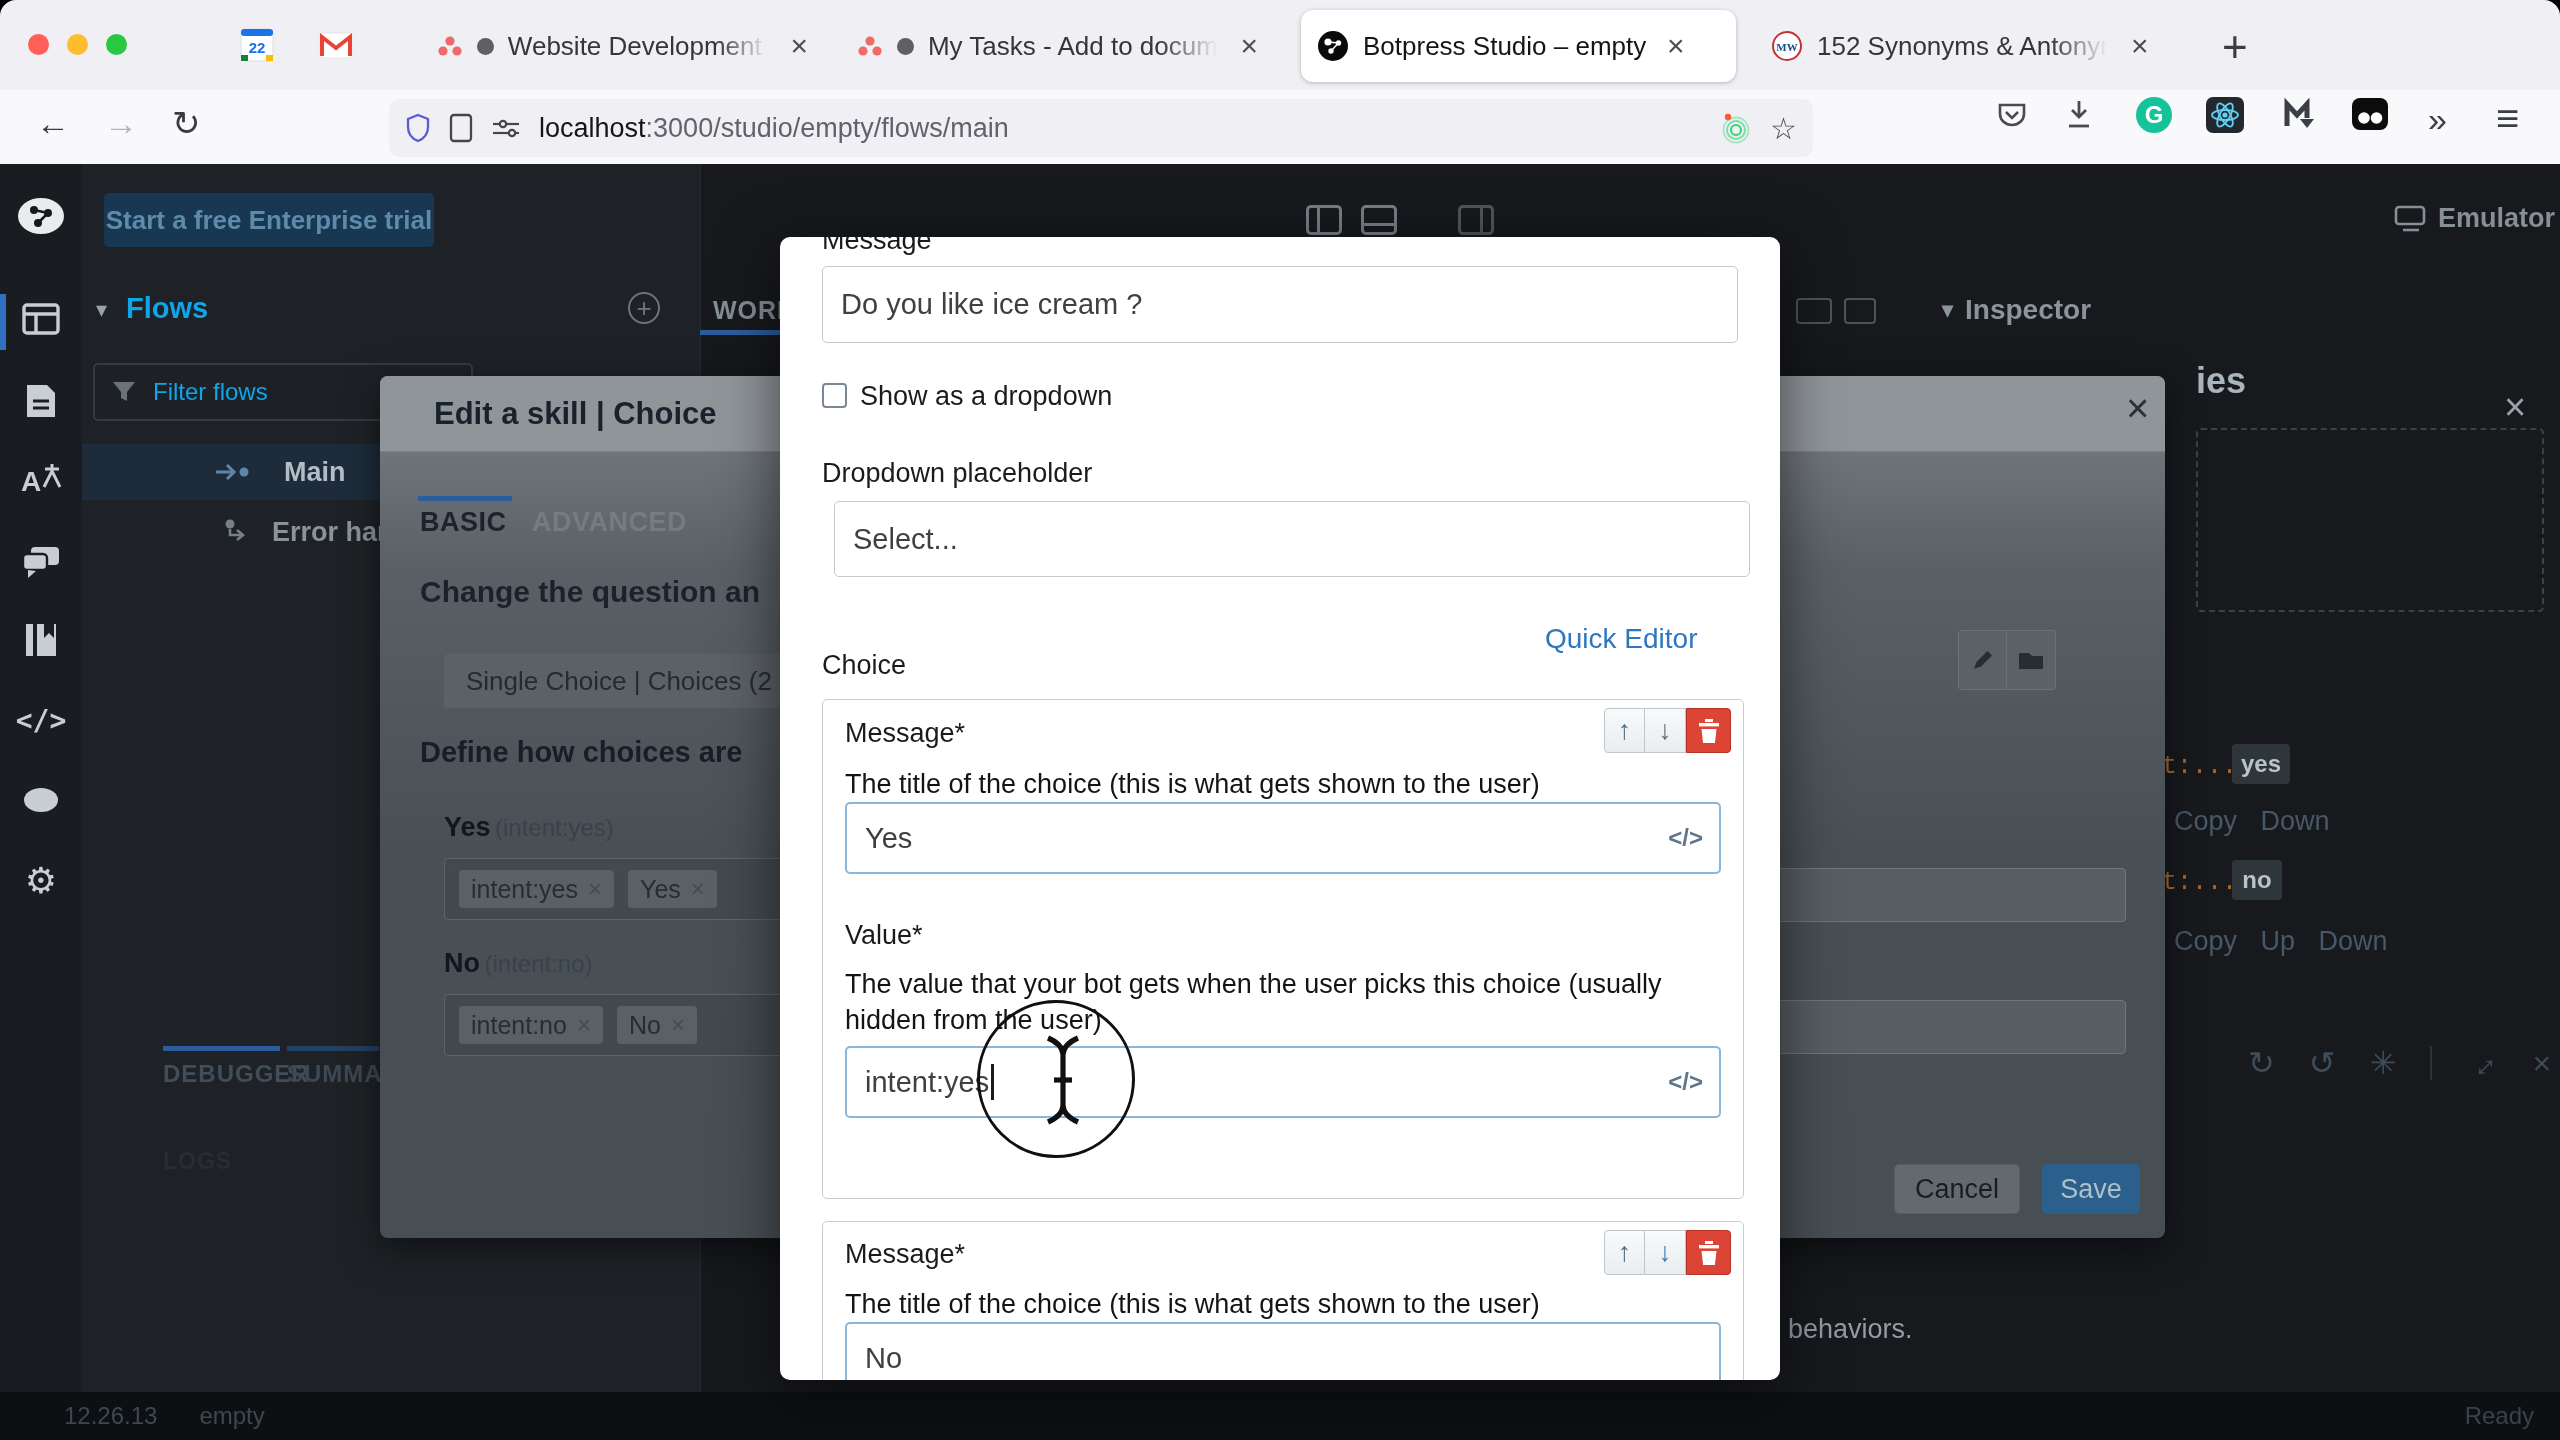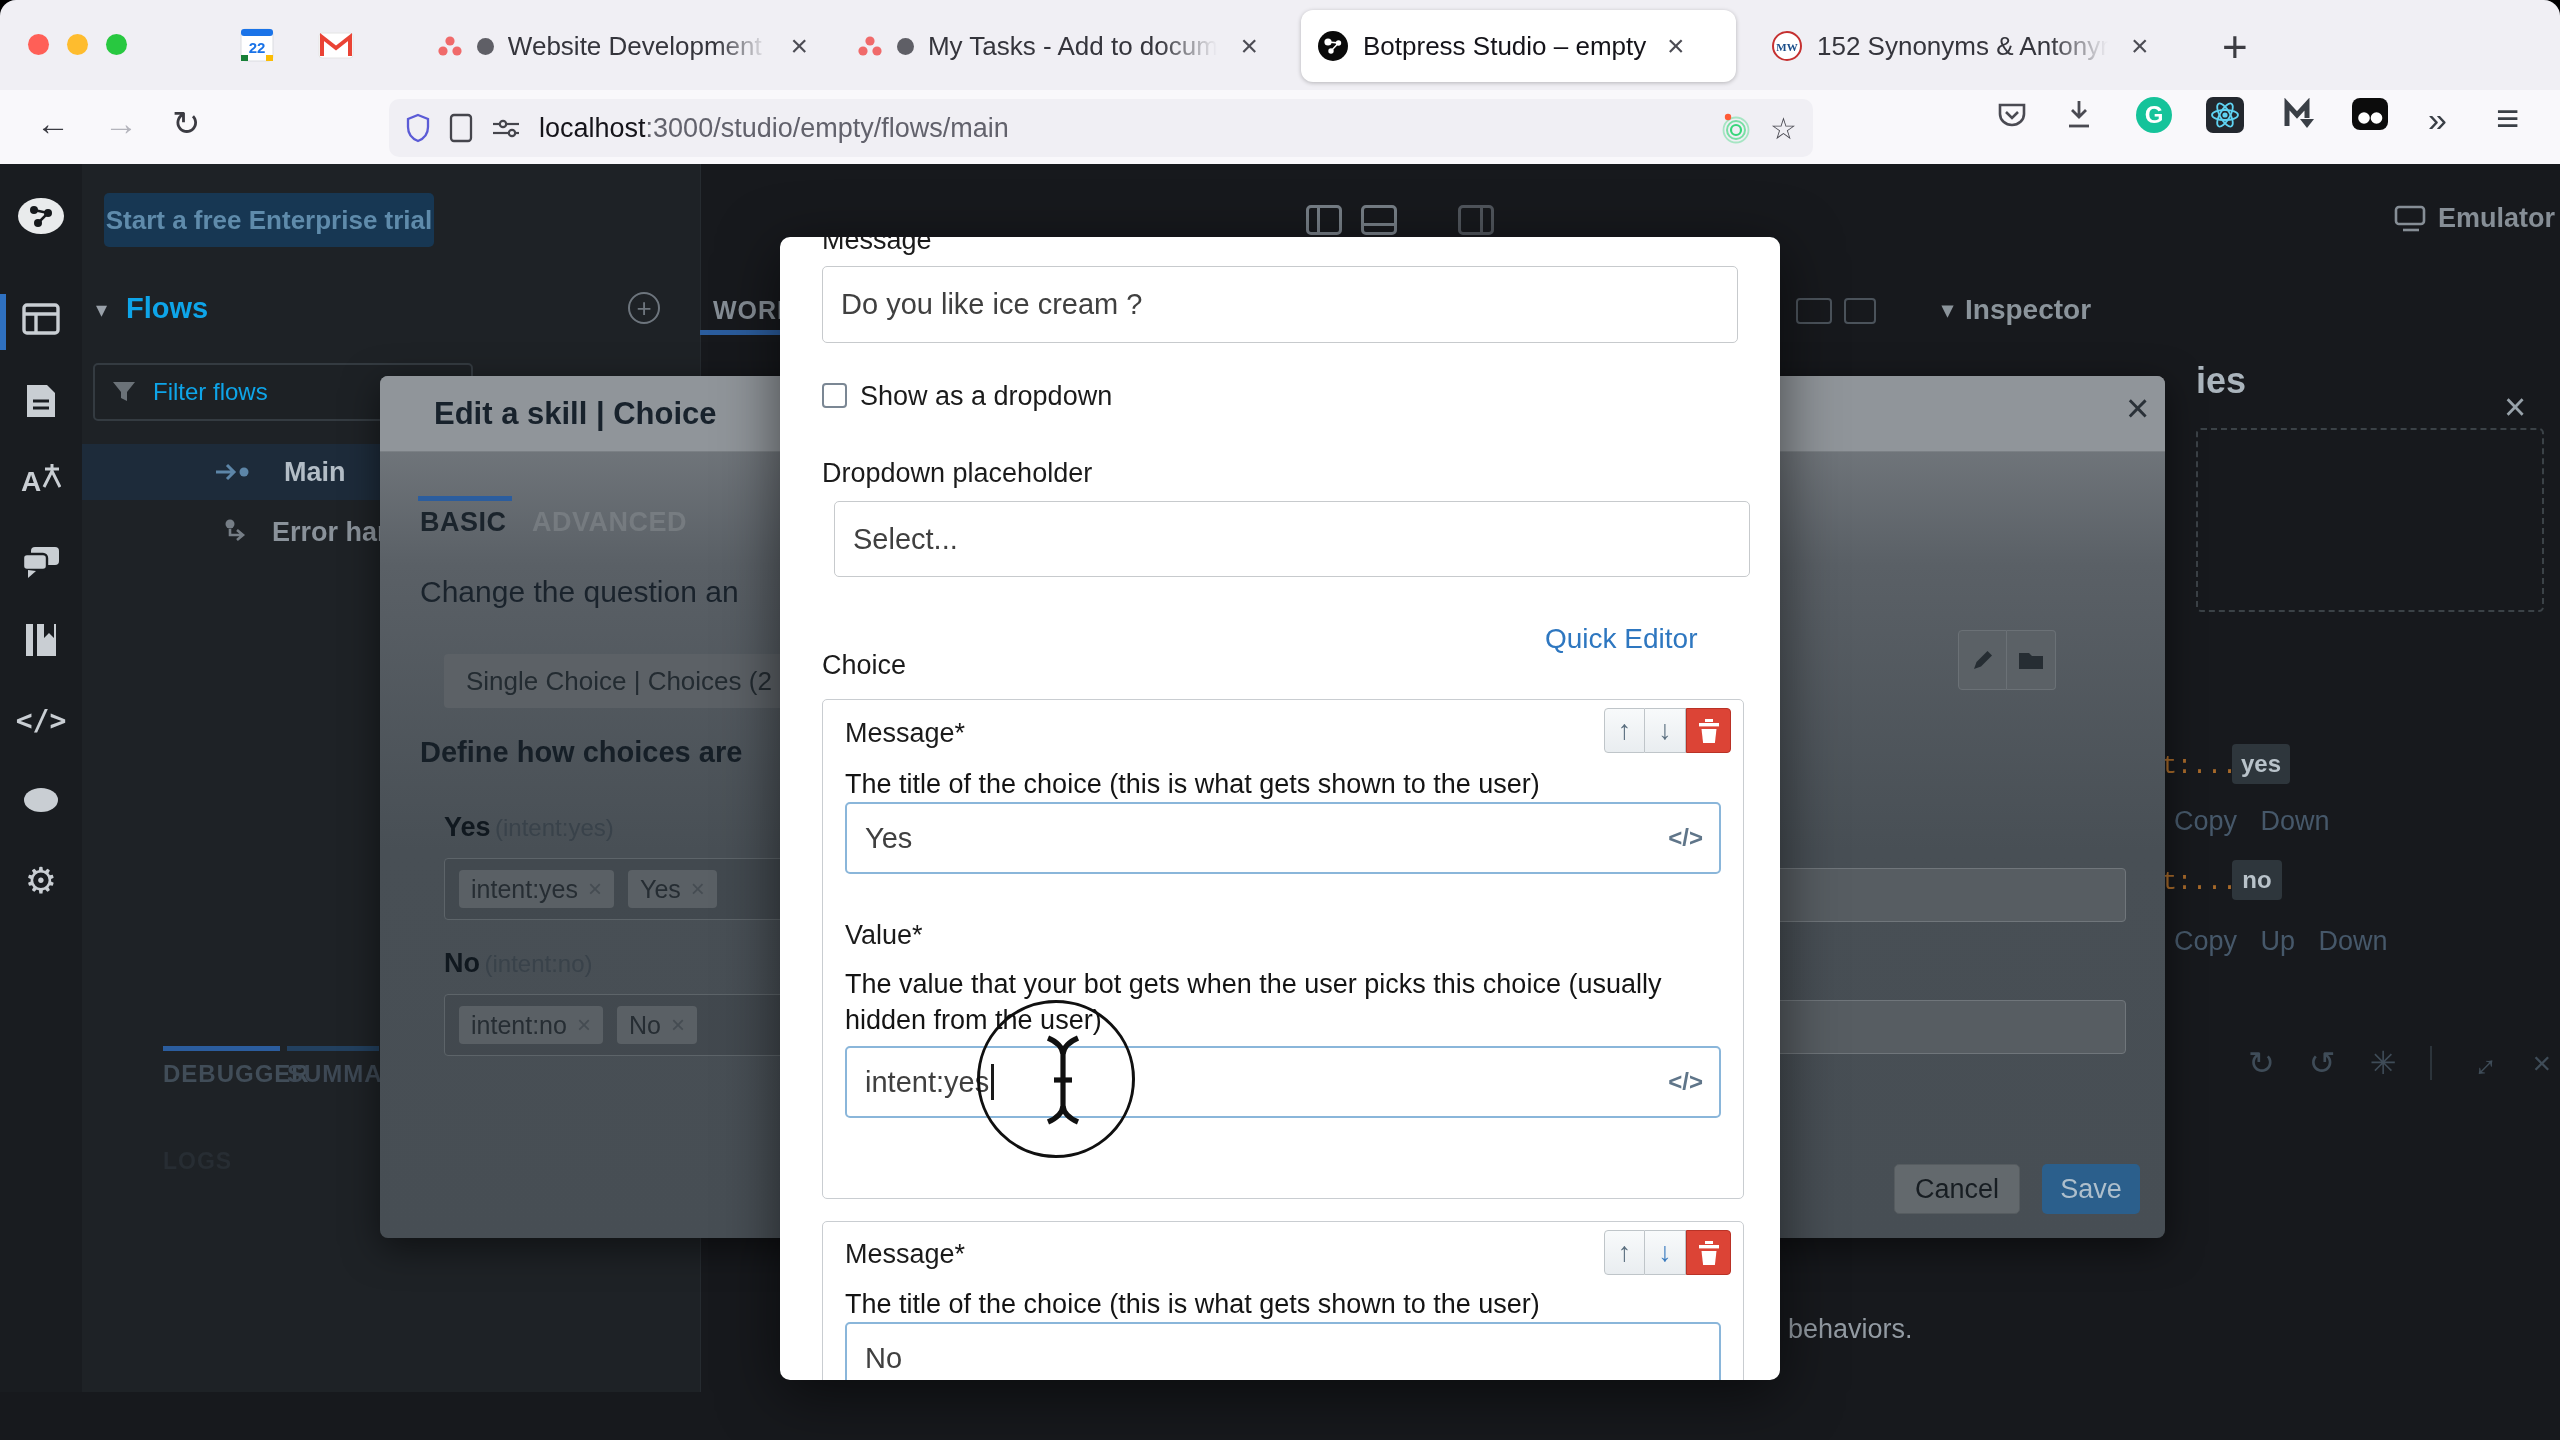--- a/index.html
+++ b/index.html
@@ -337,31 +337,37 @@
   </div>
 
   <span class="abs" style="left:1788px;top:1314px;font-size:27px;color:#939ba3;">behaviors.</span>
 
   <div class="abs" style="left:163px;top:1046px;width:117px;height:5px;background:#2b5d9e;"></div>
   <span class="abs btab" style="left:163px;top:1060px;">DEBUGGER</span>
   <div class="abs" style="left:287px;top:1046px;width:92px;height:5px;background:#22405f;"></div>
   <span class="abs btab" style="left:287px;top:1060px;color:#3d4854;">SUMMA</span>
   <span class="abs" style="left:163px;top:1148px;font-size:23px;font-weight:bold;letter-spacing:1px;color:#272d33;">LOGS</span>
 
+  <div class="statusbar">
+    <span class="stext" style="margin-left:64px;">12.26.13</span>
+    <span class="stext" style="margin-left:42px;">empty</span>
+    <span style="flex:1"></span>
+    <span class="stext" style="margin-right:26px;color:#39424a;">Ready</span>
+  </div>
 
   <div class="dlg2">
     <div class="hdr">
       <span class="abs" style="left:54px;top:20px;font-size:31px;font-weight:bold;color:#18222c;">Edit a skill | Choice</span>
       <span class="abs" style="left:1746px;top:10px;font-size:40px;color:#2a3138;">×</span>
     </div>
     <div class="abs" style="left:38px;top:120px;width:94px;height:5px;background:#2b5d9e;"></div>
     <span class="abs" style="left:40px;top:131px;font-size:27px;font-weight:bold;color:#1b242c;letter-spacing:.5px;">BASIC</span>
     <span class="abs" style="left:152px;top:131px;font-size:27px;font-weight:bold;color:#878c90;letter-spacing:.5px;opacity:.55;">ADVANCED</span>
 
-    <span class="abs" style="left:40px;top:199px;font-size:30px;font-weight:normal;color:#1a232c;white-space:nowrap;">Change the question an</span>
+    <span class="abs" style="left:40px;top:199px;font-size:30px;font-weight:bold;color:#1a232c;white-space:nowrap;">Change the question an</span>
 
     <div class="abs" style="left:64px;top:278px;width:380px;height:54px;background:#5c6166;border-radius:4px;display:flex;align-items:center;">
       <span style="margin-left:22px;font-size:26px;color:#232b31;white-space:nowrap;">Single Choice | Choices (2</span>
     </div>
 
     <span class="abs" style="left:40px;top:360px;font-size:29px;font-weight:bold;color:#161f27;white-space:nowrap;">Define how choices are</span>
 
     <div class="abs" style="left:64px;top:436px;">
       <span style="font-size:27px;font-weight:bold;color:#10181f;">Yes</span>
       <span style="font-size:24px;color:#39424a;">(intent:yes)</span>

